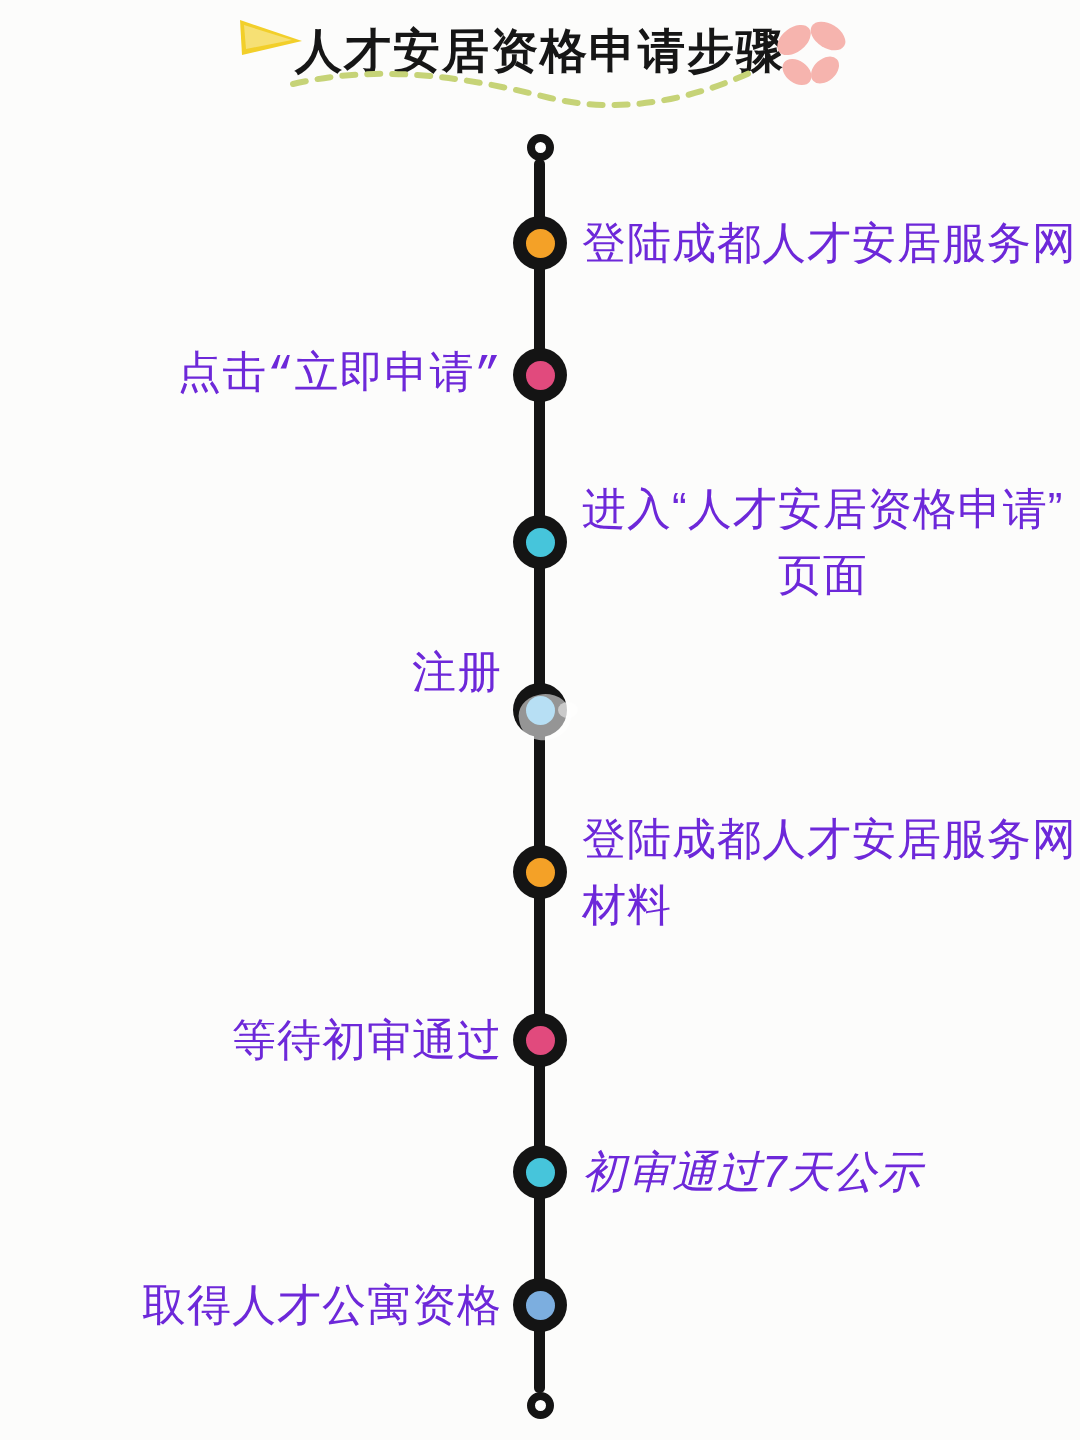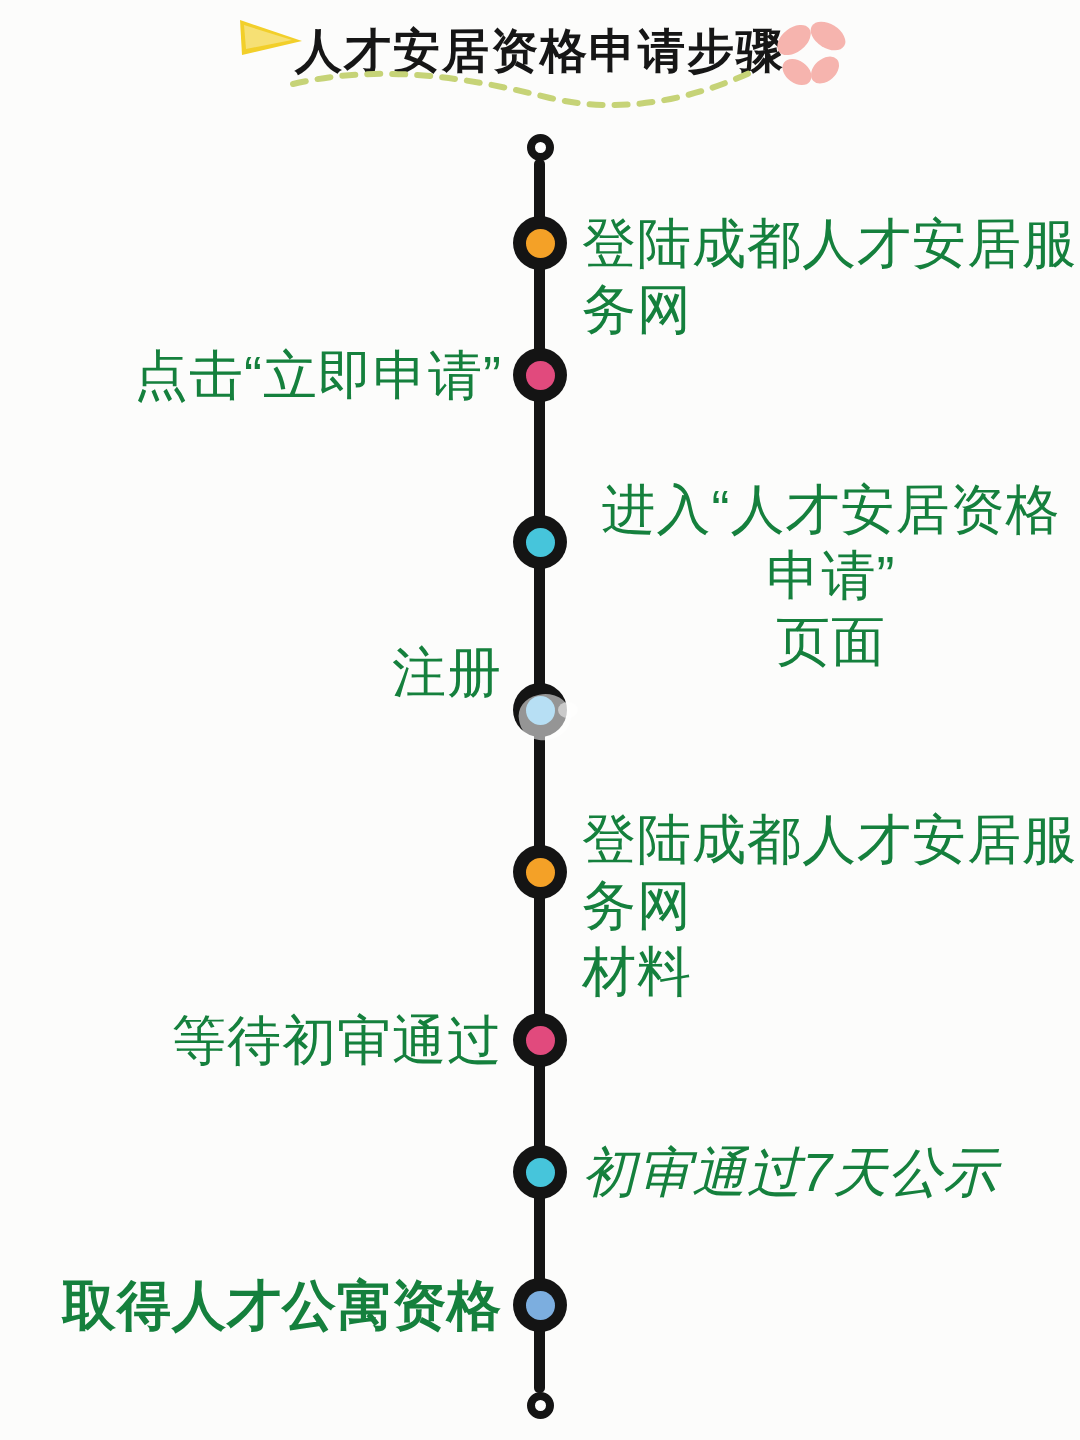--- a/index.html
+++ b/index.html
@@ -47,34 +47,34 @@
   .s1 .dot{top:348px;}
   .s2 .dot{top:515px;}
   .s3 .dot{top:683px;}
   .s4 .dot{top:845px;}
   .s5 .dot{top:1013px;}
   .s6 .dot{top:1145px;}
   .s7 .dot{top:1278px;}
 
   .label{
     position:absolute;
-    font-size:54px;line-height:66px;letter-spacing:1px;
-    color:#15803d;white-space:pre-line;
+    font-size:44px;line-height:66px;letter-spacing:1px;
+    color:#6d28d9;white-space:pre-line;
   }
   .label.right{left:582px;text-align:left;}
   .label.left{right:578px;text-align:right;}
 
   .s0 .label{top:210px;}
-  .s1 .label{top:342px;}
+  .s1 .label{top:342px;font-family:Liberation Mono, monospace;}
   .s2 .label{top:476px;text-align:center;}
   .s3 .label{top:639px;}
   .s4 .label{top:806px;}
   .s5 .label{top:1007px;}
   .s6 .label{top:1139px;font-style:italic;}
-  .s7 .label{top:1272px;font-weight:bold;}
+  .s7 .label{top:1272px;}
 
   
   .watermark{
     position:absolute;left:519px;top:694px;width:52px;height:46px;
     background:rgba(255,255,255,0.55);
     border-radius:46% 54% 50% 50%;
     transform:rotate(-12deg);
   }
   .watermark-small{
     position:absolute;left:558px;top:702px;width:20px;height:16px;

